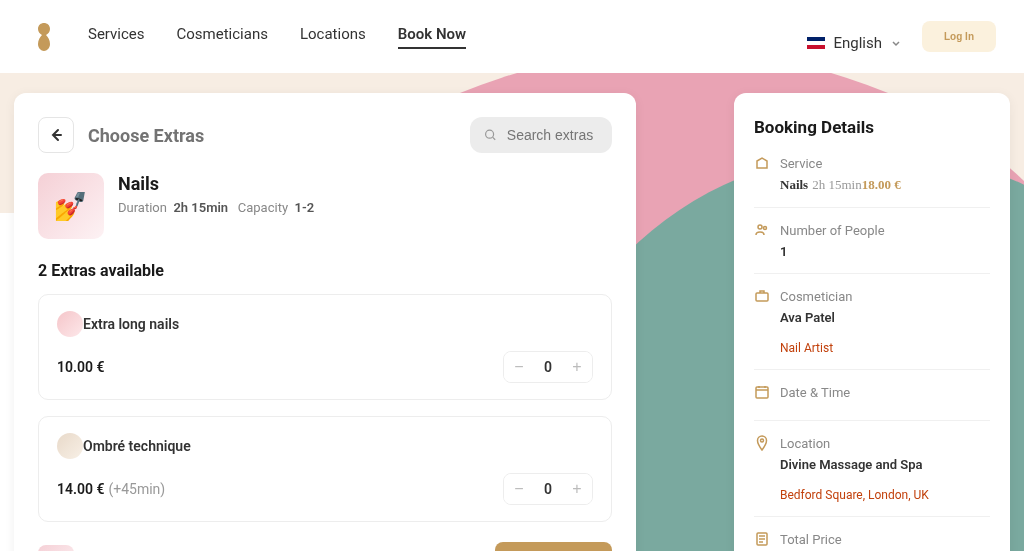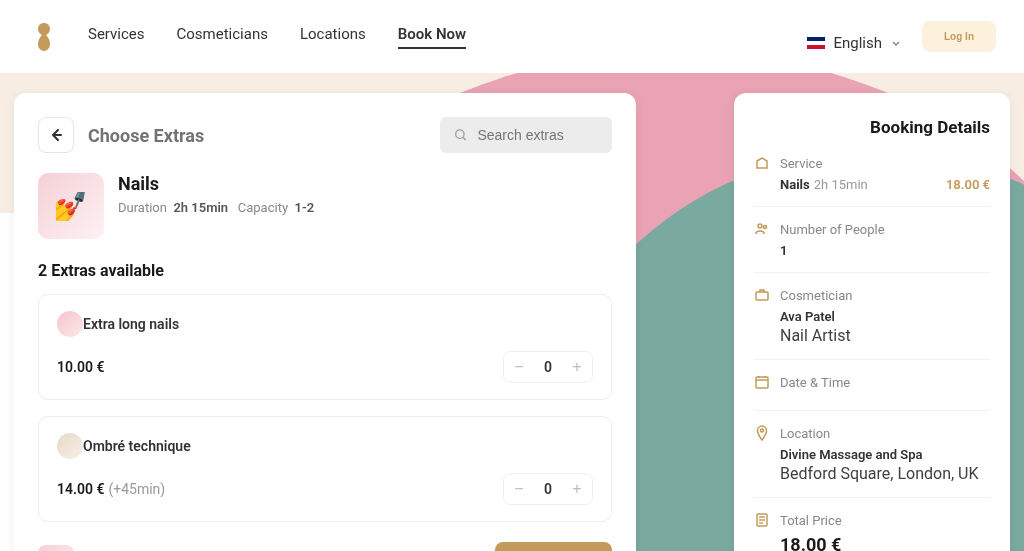--- a/index.html
+++ b/index.html
@@ -43,21 +43,21 @@
   background: #fff;
   border-radius: 12px;
   box-shadow: 0 2px 12px rgba(0,0,0,0.06);
   width: 622px;
   padding: 24px 24px 20px 24px;
 }
 .header-row { display: flex; align-items: center; justify-content: space-between; margin-bottom: 20px; }
 .header-left { display: flex; align-items: center; gap: 14px; }
 .back-btn { width: 36px; height: 36px; border: 1px solid #e5e5e5; border-radius: 8px; background: #fff; display: flex; align-items: center; justify-content: center; cursor: pointer; }
 .page-title { font-size: 18px; font-weight: 700; color: #737373; }
-.search-box { background: #ececec; border-radius: 6px; padding: 10px 14px; display: flex; align-items: center; gap: 10px; width: 172px; }
+.search-box { background: #ececec; border-radius: 12px; padding: 10px 14px; display: flex; align-items: center; gap: 10px; width: 142px; }
 .search-box input { border: none; background: transparent; outline: none; font-size: 14px; color: #888; width: 100%; }
 
 .service-sel { display: flex; gap: 14px; margin-bottom: 22px; }
 .service-thumb { width: 66px; height: 66px; border-radius: 10px; background: linear-gradient(135deg, #f5d0d6, #fdf2f4); display: flex; align-items: center; justify-content: center; font-size: 28px; }
 .service-name { font-size: 18px; font-weight: 700; color: #1a1a1a; margin-bottom: 6px; }
 .service-meta { font-size: 13px; color: #888; }
 .service-meta strong { color: #555; font-weight: 600; }
 
 .extras-hdr { font-size: 16px; font-weight: 700; color: #1a1a1a; margin-bottom: 14px; }
 
@@ -80,29 +80,29 @@
 .continue-btn { background: #c49a5a; color: #fff; border: none; padding: 12px 26px; border-radius: 8px; font-size: 15px; font-weight: 600; cursor: pointer; }
 
 .side-card {
   background: #fff;
   border-radius: 12px;
   box-shadow: 0 2px 12px rgba(0,0,0,0.06);
   width: 276px;
   padding: 24px 20px;
   margin-left: auto;
 }
-.side-title { font-size: 17px; font-weight: 700; color: #1a1a1a; margin-bottom: 18px; text-align: right; }
+.side-title { font-size: 17px; font-weight: 700; color: #1a1a1a; margin-bottom: 18px; }
 .detail-block { border-bottom: 1px solid #f0f0f0; padding-bottom: 14px; margin-bottom: 14px; }
 .detail-block:last-child { border-bottom: none; margin-bottom: 0; padding-bottom: 0; }
 .detail-label { display: flex; align-items: flex-end; gap: 10px; font-size: 13px; color: #888; margin-bottom: 6px; }
 .detail-icon { width: 16px; height: 16px; display: inline-flex; align-items: center; justify-content: center; }
 .detail-icon svg { stroke: #c49a5a; fill: none; stroke-width: 1.5; }
-.detail-row1 { display: flex; justify-content: space-between; align-items: baseline; padding-left: 26px; }
+.detail-row1 { display: flex; align-items: baseline; padding-left: 26px; font-family: Liberation Serif, serif; }
 .detail-val { font-size: 13px; font-weight: 600; color: #333; padding-left: 26px; }
-.detail-sub { font-size: 16px; color: #404040; padding-left: 26px; margin-top: 2px; }
+.detail-sub { font-size: 12px; color: #c2410c; padding-left: 26px; margin-top: 16px; }
 .svc-line { font-size: 13px; color: #333; }
 .svc-line .d { color: #999; margin-left: 4px; }
 .price-tag { color: #c49a5a; font-size: 13px; font-weight: 600; }
 .total-val { font-size: 18px; font-weight: 700; color: #1a1a1a; padding-left: 26px; }
 </style>
 </head>
 <body>
 
 <div class="bg-decoration">
   <div class="bg-curve-pink"></div>

